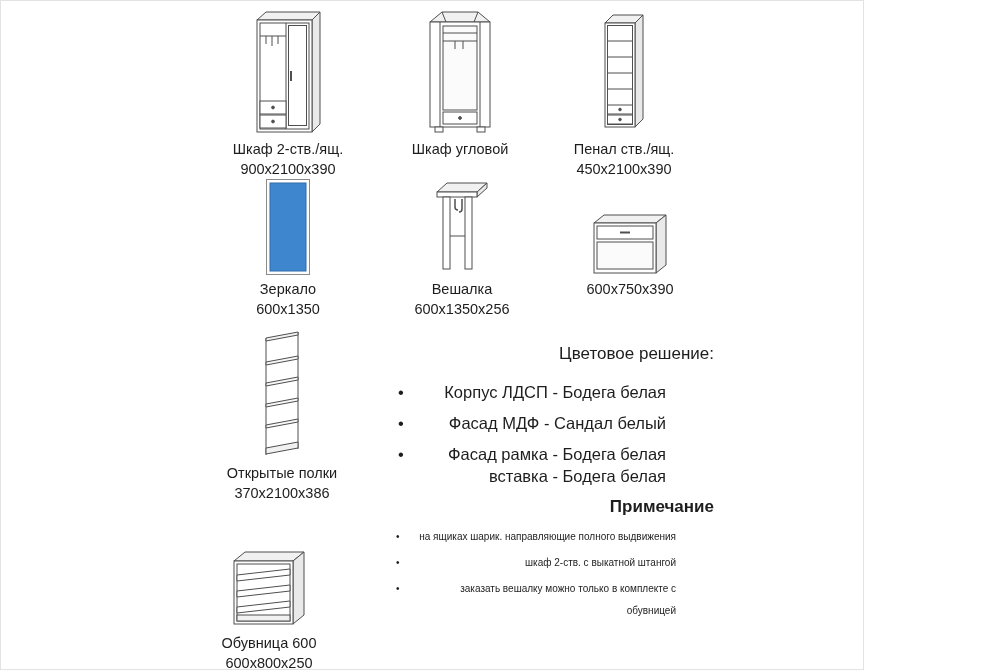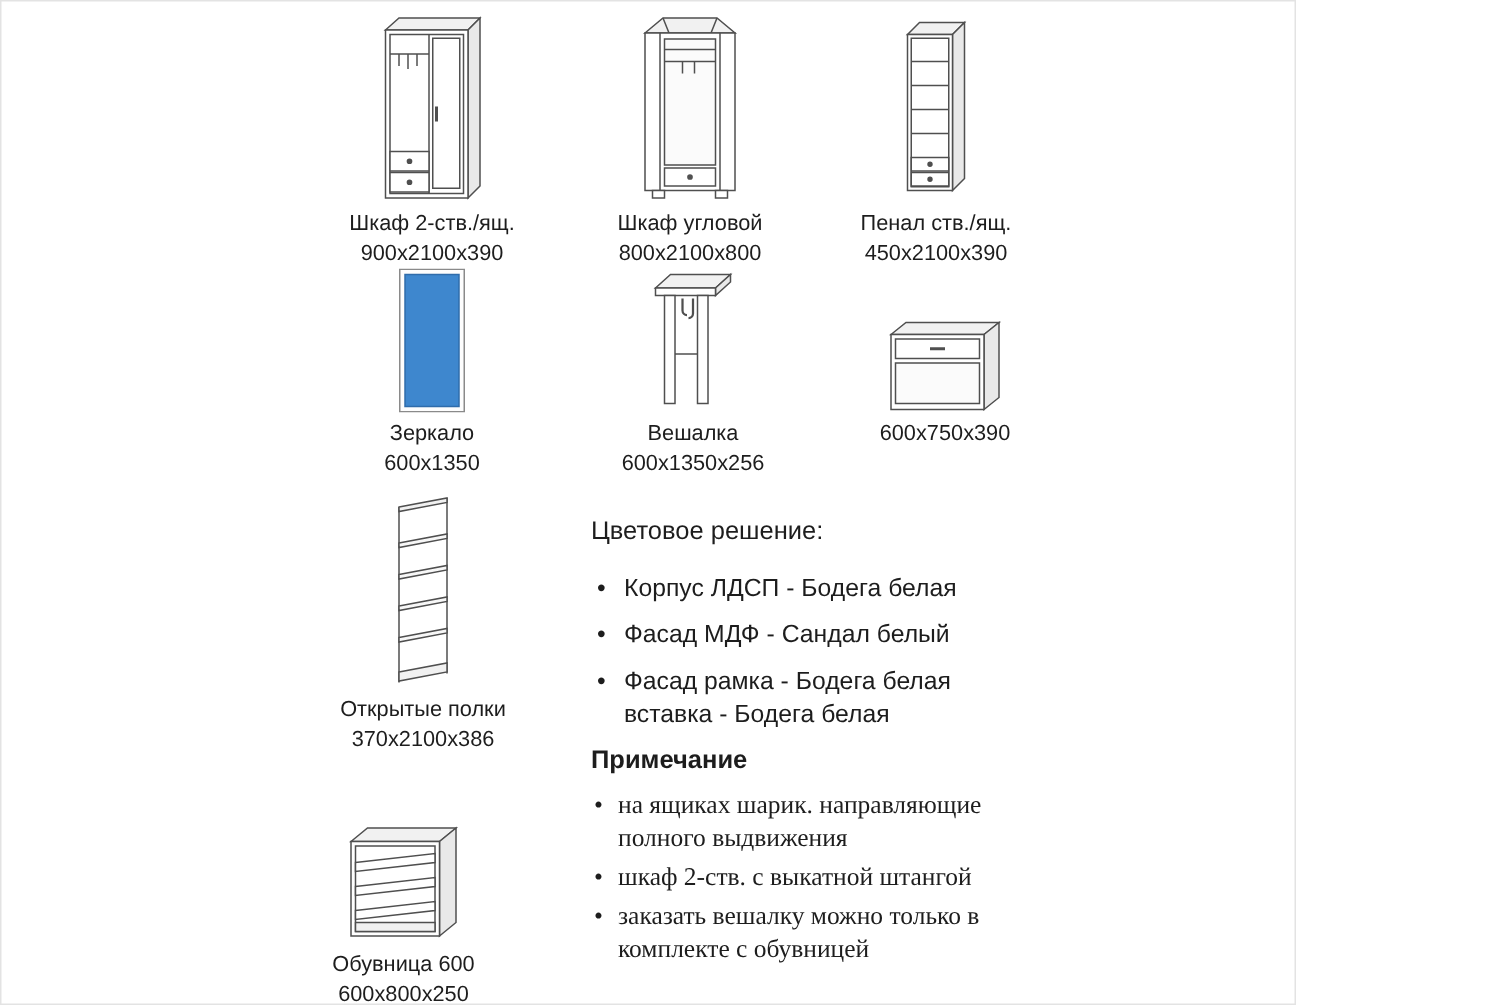--- a/index.html
+++ b/index.html
@@ -11,30 +11,30 @@
     box-sizing:border-box;
     font-family:"Liberation Sans","DejaVu Sans",sans-serif;
     color:#1d1d1d;
     overflow:hidden;
   }
   .item{position:absolute;width:160px;text-align:center;}
   .draw{display:flex;align-items:flex-end;justify-content:center;}
   .cap{margin-top:4px;font-size:14.5px;line-height:20px;color:#1d1d1d;}
   .cap div{white-space:nowrap;}
   svg{display:block;}
-  .textblock{position:absolute;left:393px;top:342px;width:320px;}
+  .textblock{position:absolute;left:393px;top:342px;width:320px;text-align:right;}
   .tb-title{font-size:17px;line-height:22px;margin-bottom:10px;}
   .tb-note{font-size:17px;line-height:22px;font-weight:bold;margin:6px 0 8px 0;}
   ul.blist{list-style:none;margin:0;padding:0;}
   ul.blist li{position:relative;padding-left:22px;}
   ul.blist li::before{content:"\2022";position:absolute;left:4px;top:0;}
   ul.color-list{width:272px;margin-top:16px;}
   ul.color-list li{font-size:16.5px;line-height:22px;margin-bottom:9px;}
   ul.note-list{width:282px;}
-  ul.note-list li{font-size:17px;line-height:22px;margin-bottom:4px;padding-left:18px;font-family:Liberation Serif, serif;}
+  ul.note-list li{font-size:10px;line-height:22px;margin-bottom:4px;padding-left:18px;}
   ul.note-list li::before{left:2px;}
 </style>
 </head>
 <body>
 
 <div class="page">
 
   <div class="item" style="left:207px;top:6px;">
     <div class="draw" style="height:128px;">
       <svg width="66" height="126" viewBox="0 0 66 126" fill="none" stroke="#4f4f4f" stroke-width="1">
@@ -76,21 +76,20 @@
         <line x1="30" y1="32" x2="30" y2="40"></line>
         <line x1="38" y1="32" x2="38" y2="40"></line>
         <rect x="18" y="103" width="34" height="12" fill="#ffffff"></rect>
         <circle cx="35" cy="109" r="1.4" fill="#4f4f4f"></circle>
         <rect x="10" y="118" width="8" height="5" fill="#ffffff"></rect>
         <rect x="52" y="118" width="8" height="5" fill="#ffffff"></rect>
       </svg>
     </div>
     <div class="cap">
       <div>Шкаф угловой</div>
-      <div>800х2100х800</div>
     </div>
   </div>
 
   <div class="item" style="left:543px;top:6px;">
     <div class="draw" style="height:128px;">
       <svg width="42" height="122" viewBox="0 0 42 122" fill="none" stroke="#4f4f4f" stroke-width="1">
         <polygon points="2,10 10,2 40,2 32,10" fill="#f1f1f1"></polygon>
         <polygon points="32,10 40,2 40,106 32,114" fill="#e9e9e9"></polygon>
         <rect x="2" y="10" width="30" height="104" fill="#ffffff"></rect>
         <rect x="4.5" y="12.5" width="25" height="99"></rect>

